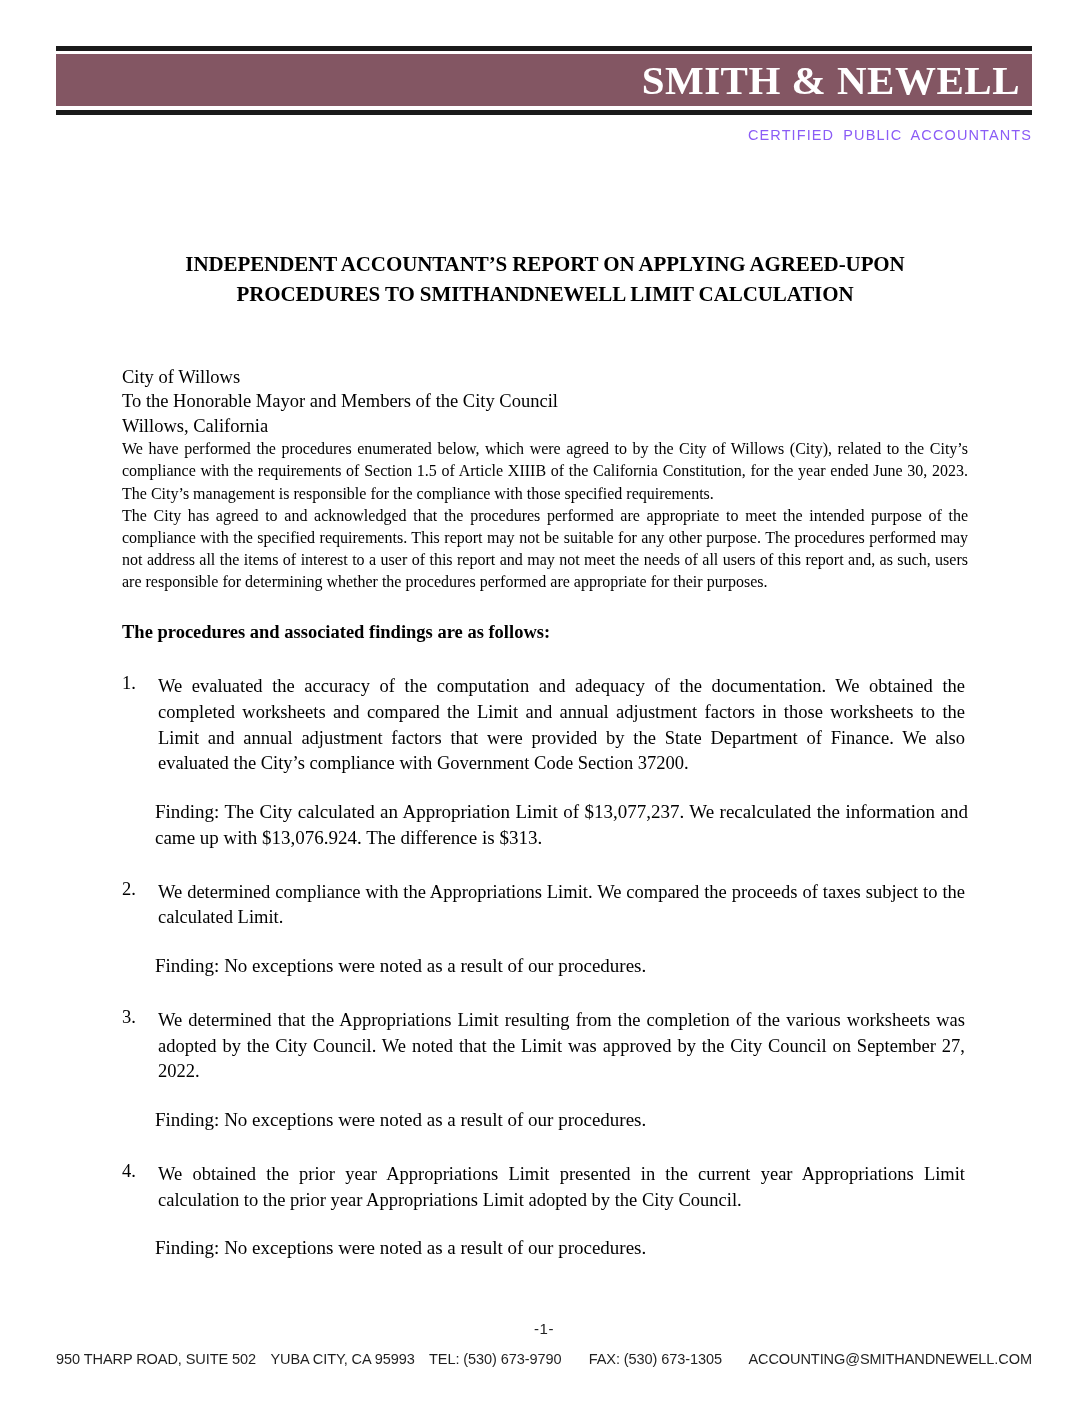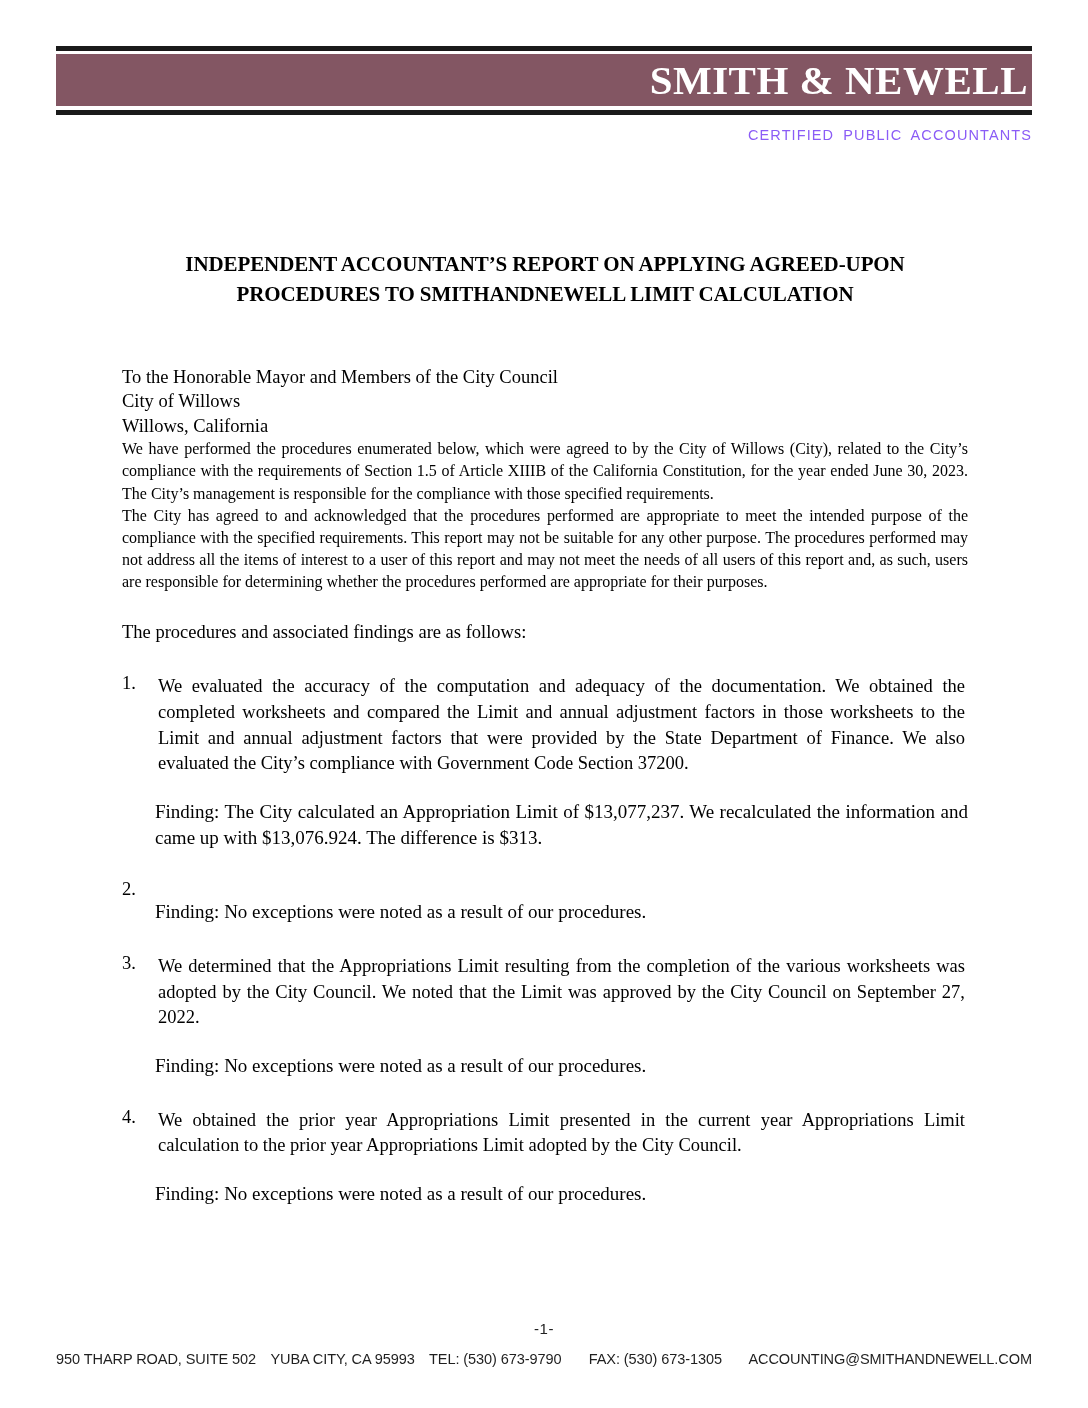--- a/index.html
+++ b/index.html
@@ -37,21 +37,21 @@
   }
   .brand-band {
     height: 52px;
     background: #83566 3;
     background: #835663;
     margin-top: 3px;
     display: flex;
     align-items: center;
     justify-content: flex-end;
     box-sizing: border-box;
-    padding-right: 4px;
+    padding-right: 12px;
   }
   .brand-name {
     color: #ffffff;
     font-family: "Liberation Serif", "DejaVu Serif", serif;
     font-weight: bold;
     font-size: 41px;
     line-height: 1;
     letter-spacing: 0.5px;
     white-space: nowrap;
   }
@@ -105,20 +105,21 @@
     text-align: justify;
     text-justify: inter-word;
   }
   .para-gap-lg { margin-top: 44px; }
   .para-gap-md { margin-top: 27px; }
 
   .intro-follows {
     margin-top: 27px;
     font-size: 18.5px;
     line-height: 1.38;
+    font-weight: bold;
   }
 
   
   .procedures {
     margin-top: 26px;
   }
   .proc-item {
     display: flex;
     align-items: flex-start;
     margin-top: 26px;
@@ -193,22 +194,22 @@
   </div>
 
   <div class="content">
 
     <div class="doc-title">
       <span class="line">INDEPENDENT ACCOUNTANT’S REPORT ON APPLYING AGREED-UPON</span>
       <span class="line">PROCEDURES TO SMITHANDNEWELL LIMIT CALCULATION</span>
     </div>
 
     <div class="addressee">
+      <span class="line">City of Willows</span>
       <span class="line">To the Honorable Mayor and Members of the City Council</span>
-      <span class="line">City of Willows</span>
       <span class="line">Willows, California</span>
     </div>
 
     <p class="body-para para-gap-lg">We have performed the procedures enumerated below, which were agreed to by the City of Willows (City), related to the City’s compliance with the requirements of Section 1.5 of Article XIIIB of the California Constitution, for the year ended June 30, 2023.  The City’s management is responsible for the compliance with those specified requirements.</p>
 
     <p class="body-para para-gap-md">The City has agreed to and acknowledged that the procedures performed are appropriate to meet the intended purpose of the compliance with the specified requirements.  This report may not be suitable for any other purpose.  The procedures performed may not address all the items of interest to a user of this report and may not meet the needs of all users of this report and, as such, users are responsible for determining whether the procedures performed are appropriate for their purposes.</p>
 
     <div class="intro-follows">The procedures and associated findings are as follows:</div>
 
     <div class="procedures">
@@ -217,20 +218,21 @@
         <div class="proc-num">1.</div>
         <div class="proc-body">
           <p class="proc-text">We evaluated the accuracy of the computation and adequacy of the documentation. We obtained the completed worksheets and compared the Limit and annual adjustment factors in those worksheets to the Limit and annual adjustment factors that were provided by the State Department of Finance. We also evaluated the City’s compliance with Government Code Section 37200.</p>
           <p class="proc-finding">Finding: The City calculated an Appropriation Limit of $13,077,237.  We recalculated the information and came up with $13,076.924.  The difference is $313.</p>
         </div>
       </div>
 
       <div class="proc-item">
         <div class="proc-num">2.</div>
         <div class="proc-body">
+          <p class="proc-text">We determined compliance with the Appropriations Limit.  We compared the proceeds of taxes subject to the calculated Limit.</p>
           <p class="proc-finding">Finding: No exceptions were noted as a result of our procedures.</p>
         </div>
       </div>
 
       <div class="proc-item">
         <div class="proc-num">3.</div>
         <div class="proc-body">
           <p class="proc-text">We determined that the Appropriations Limit resulting from the completion of the various worksheets was adopted by the City Council.  We noted that the Limit was approved by the City Council on September 27, 2022.</p>
           <p class="proc-finding">Finding: No exceptions were noted as a result of our procedures.</p>
         </div>

